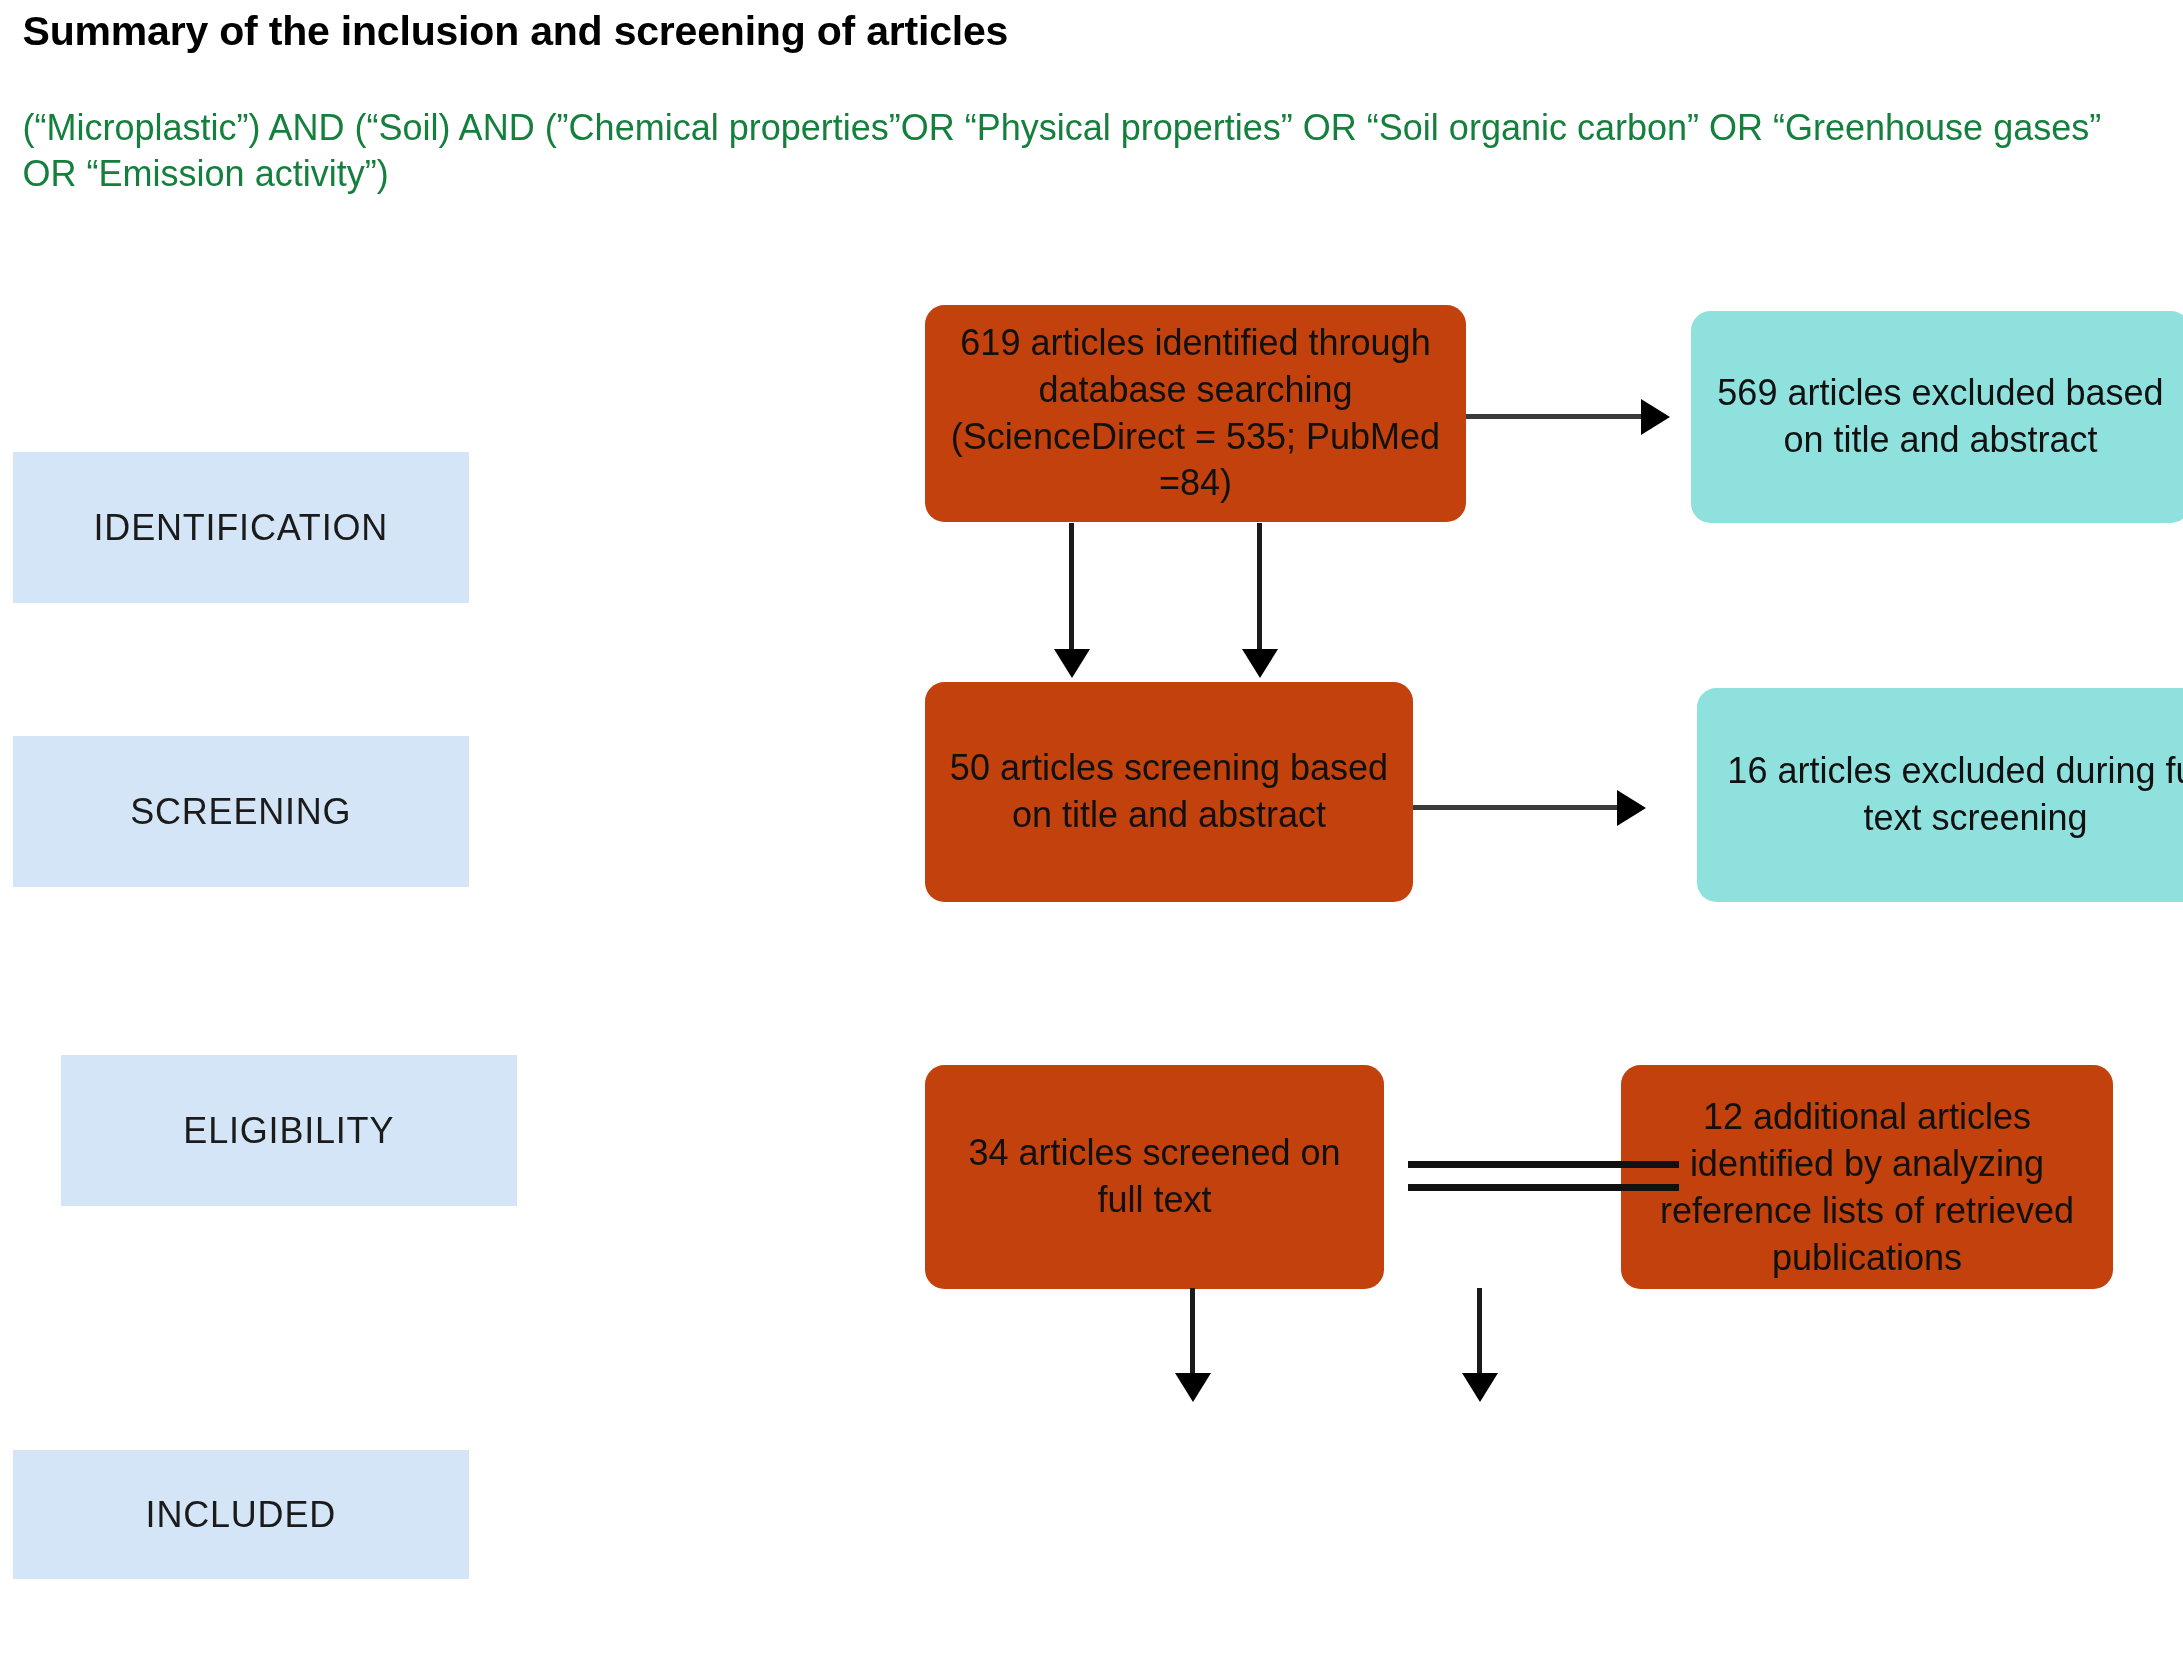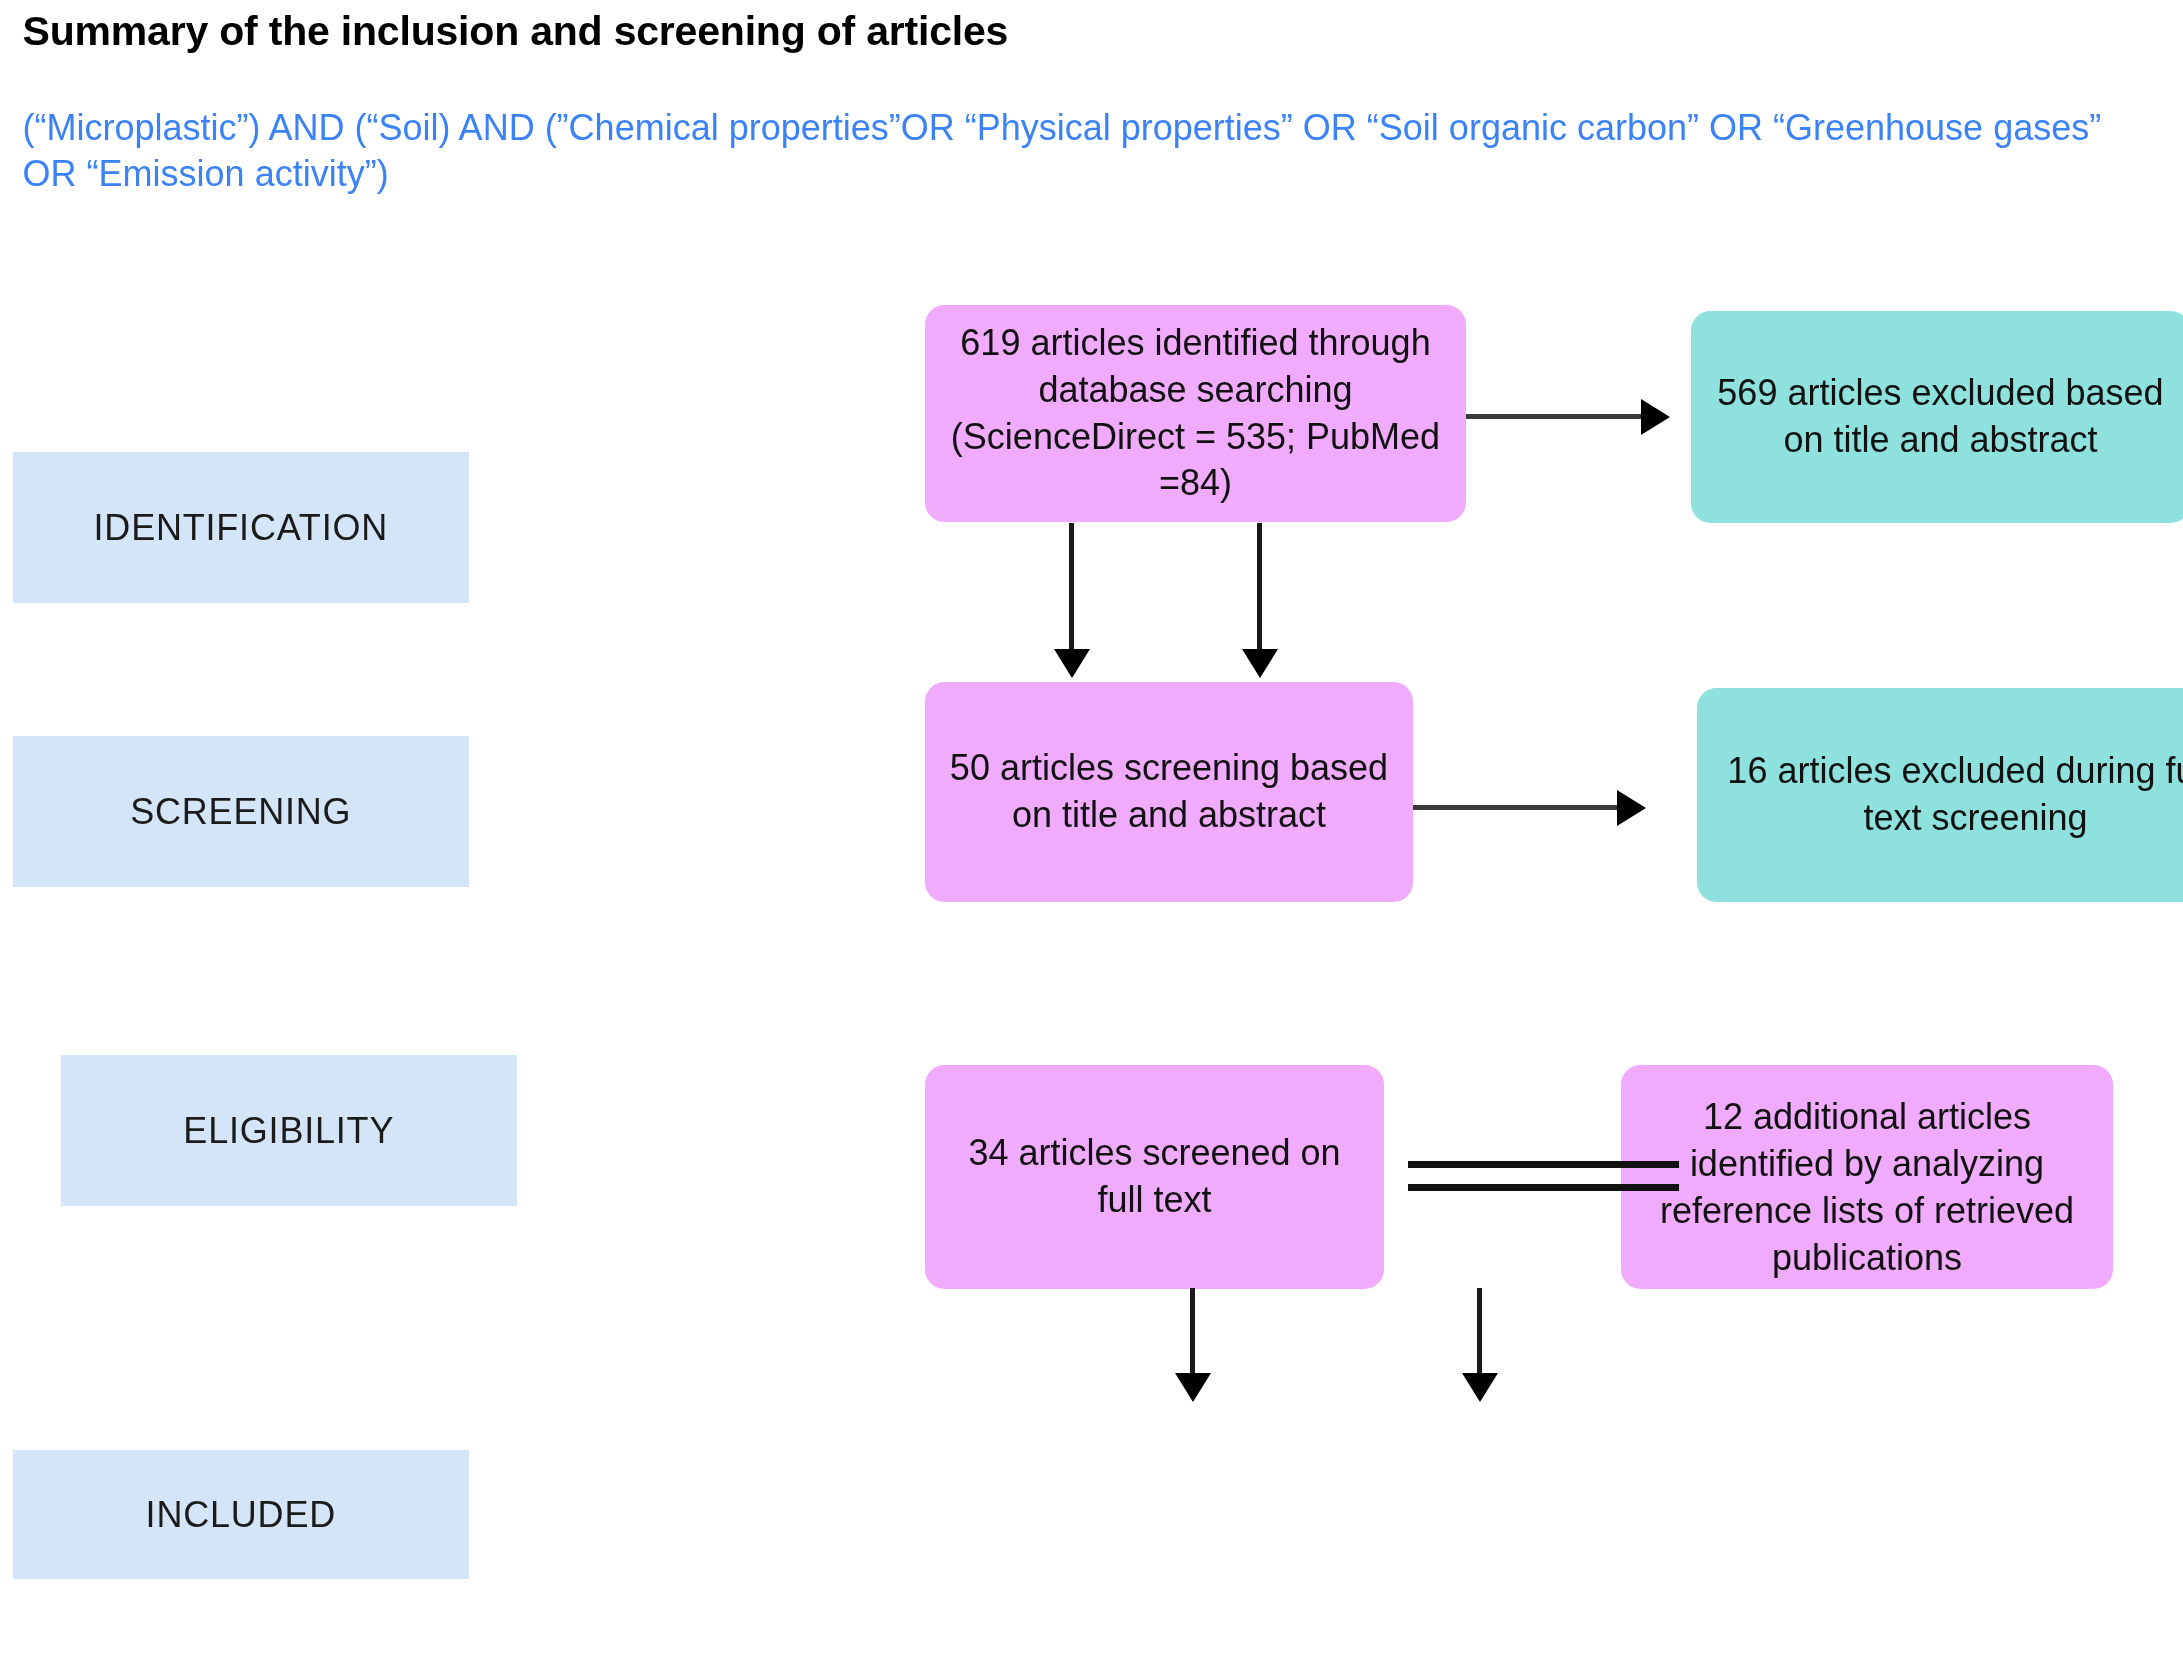--- a/index.html
+++ b/index.html
@@ -31,21 +31,21 @@
     letter-spacing: -0.2px;
     white-space: nowrap;
   }
   #search-query {
     position: absolute;
     left: 22.6px;
     top: 105px;
     width: 2109px;
     font-size: 36px;
     line-height: 1.28;
-    color: #3b82f6;
+    color: #15803d;
   }
 
   
   .stage-box {
     position: absolute;
     left: 12.8px;
     width: 456px;
     background: #d4e5f7;
     display: flex;
     align-items: center;
@@ -67,21 +67,21 @@
     justify-content: center;
     text-align: center;
     padding: 7.5px 16.6px;
     box-sizing: border-box;
   }
   .node-text {
     font-size: 36px;
     line-height: 1.3;
     color: #111111;
   }
-  .node.green  { background: #f0abfc; }
+  .node.green  { background: #c2410c; }
   .node.teal   { background: #8fe1dd; margin-left: 20px; }
   .node.ellipse {
     background: #fbeac6;
     border-radius: 50%;
   }
 
   
   .h-line {
     position: absolute;
     height: 5.3px;

